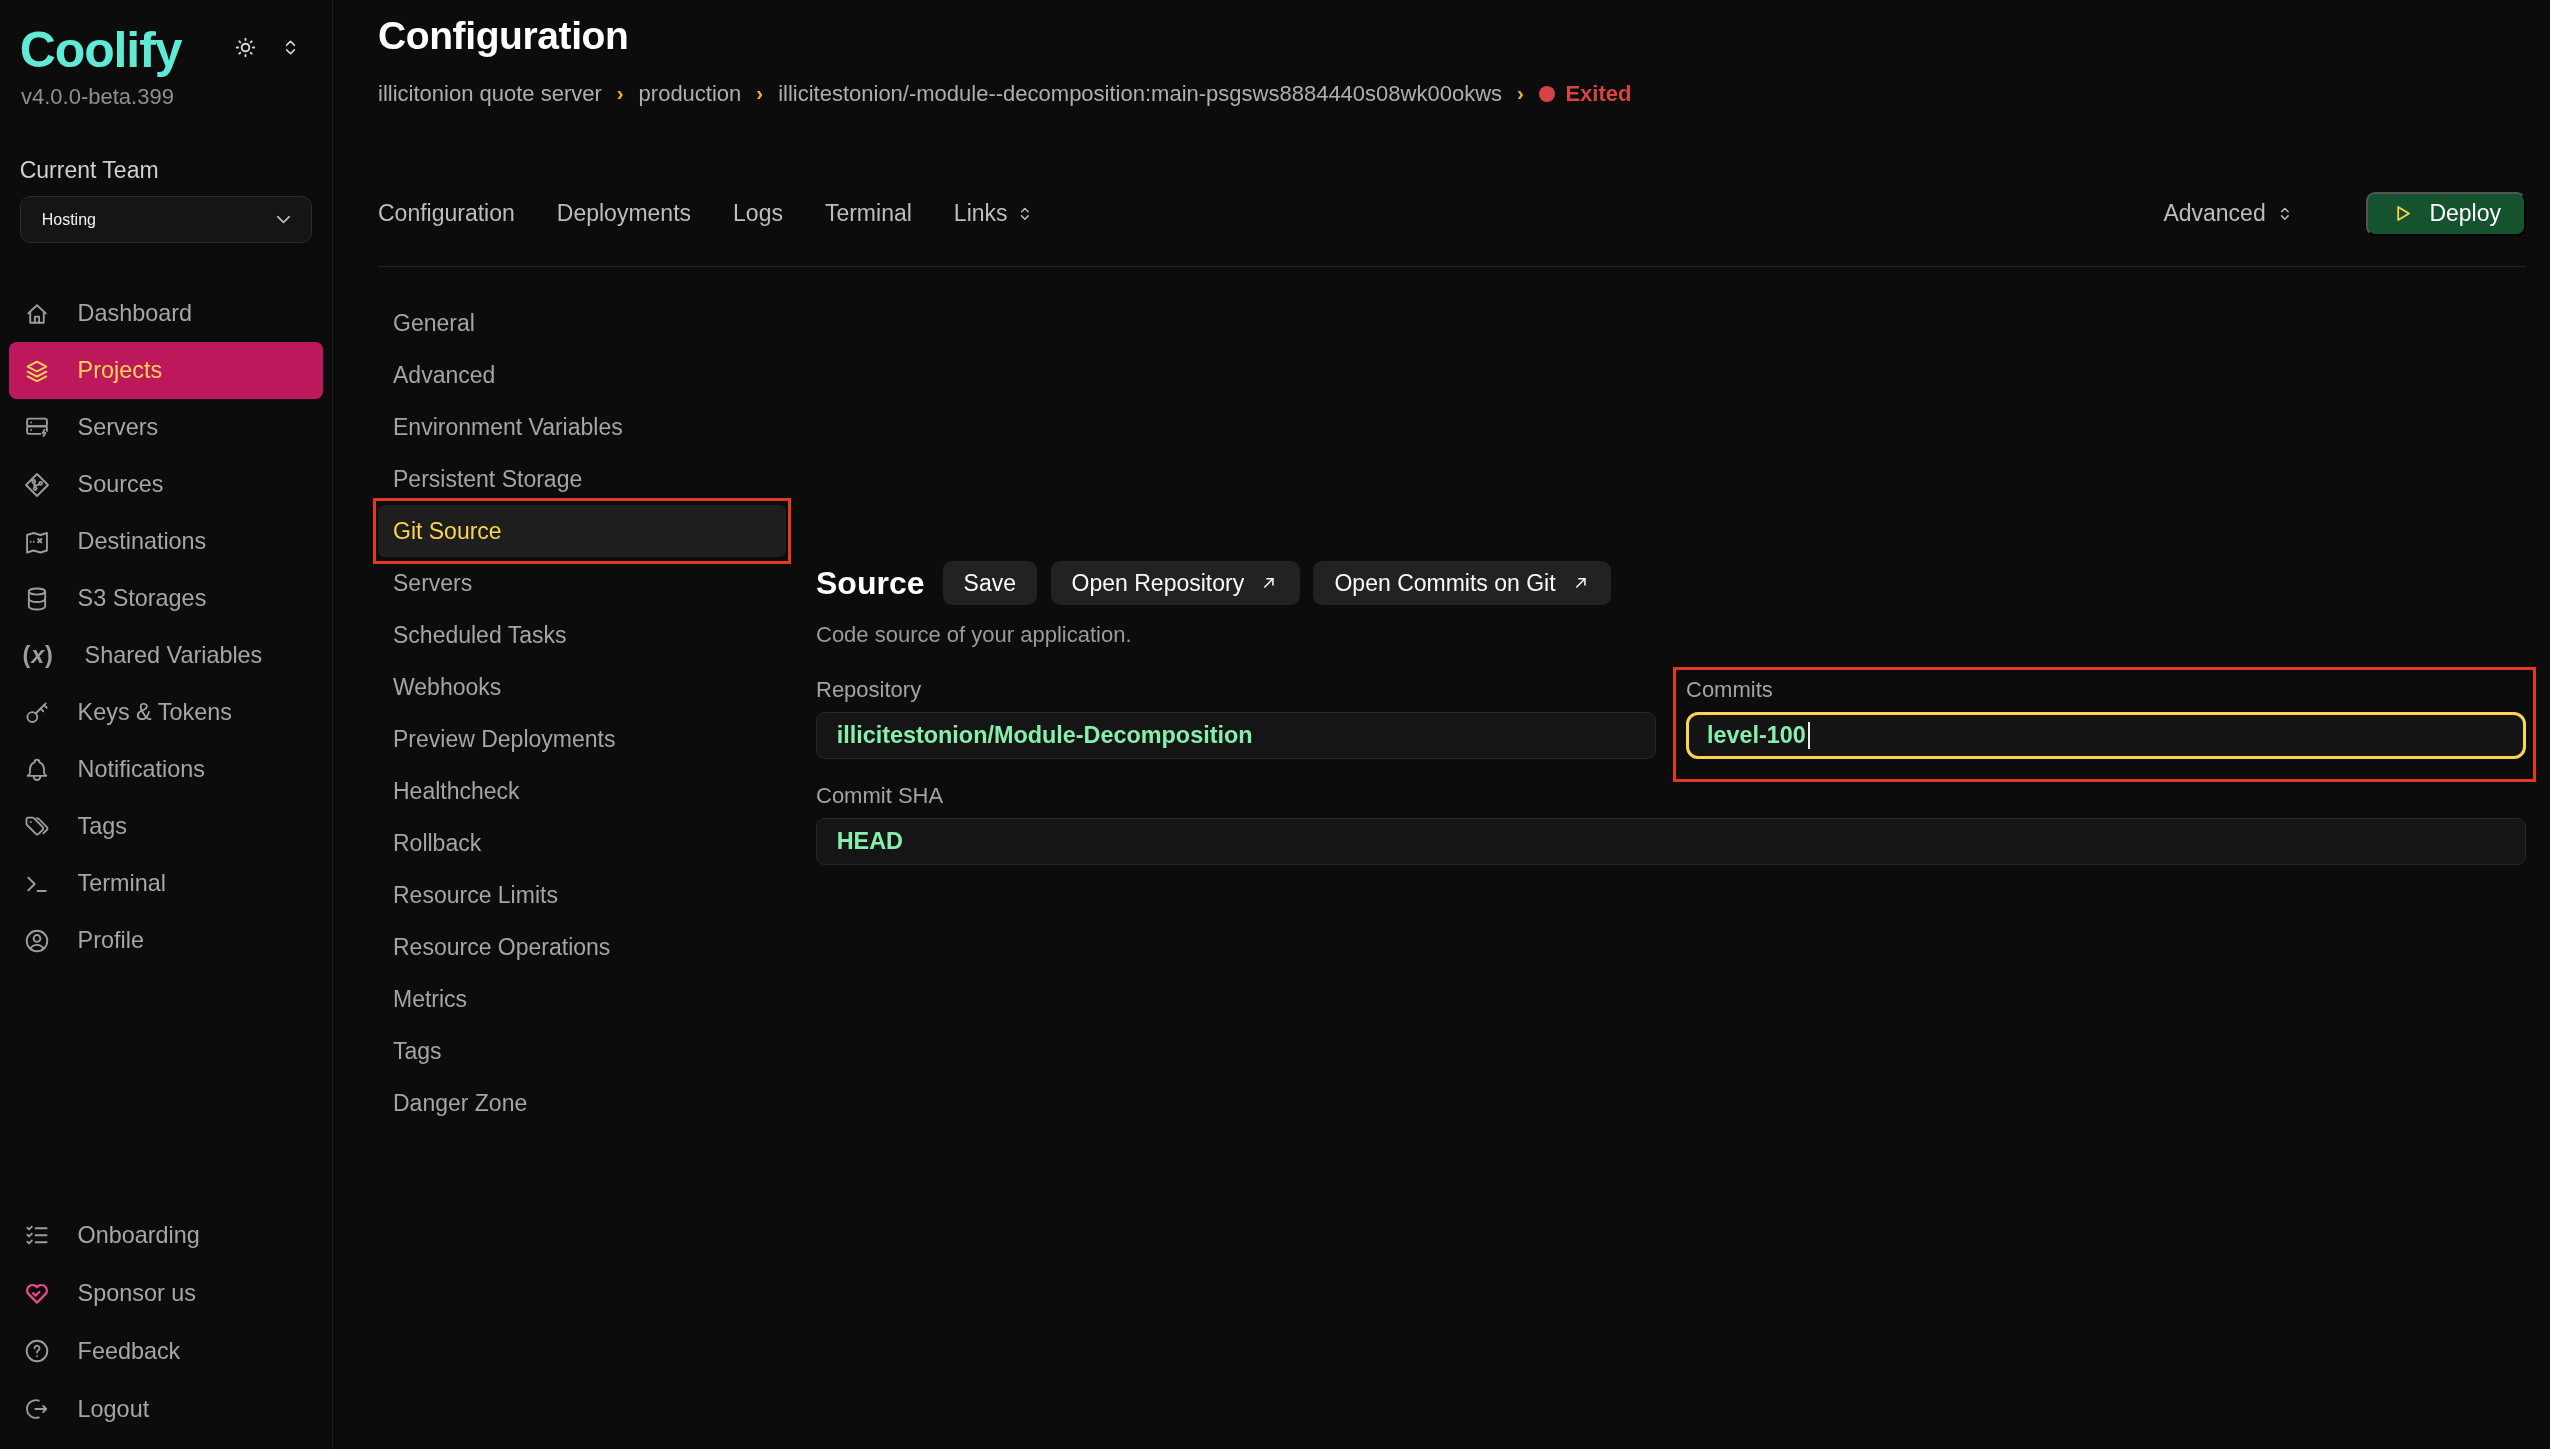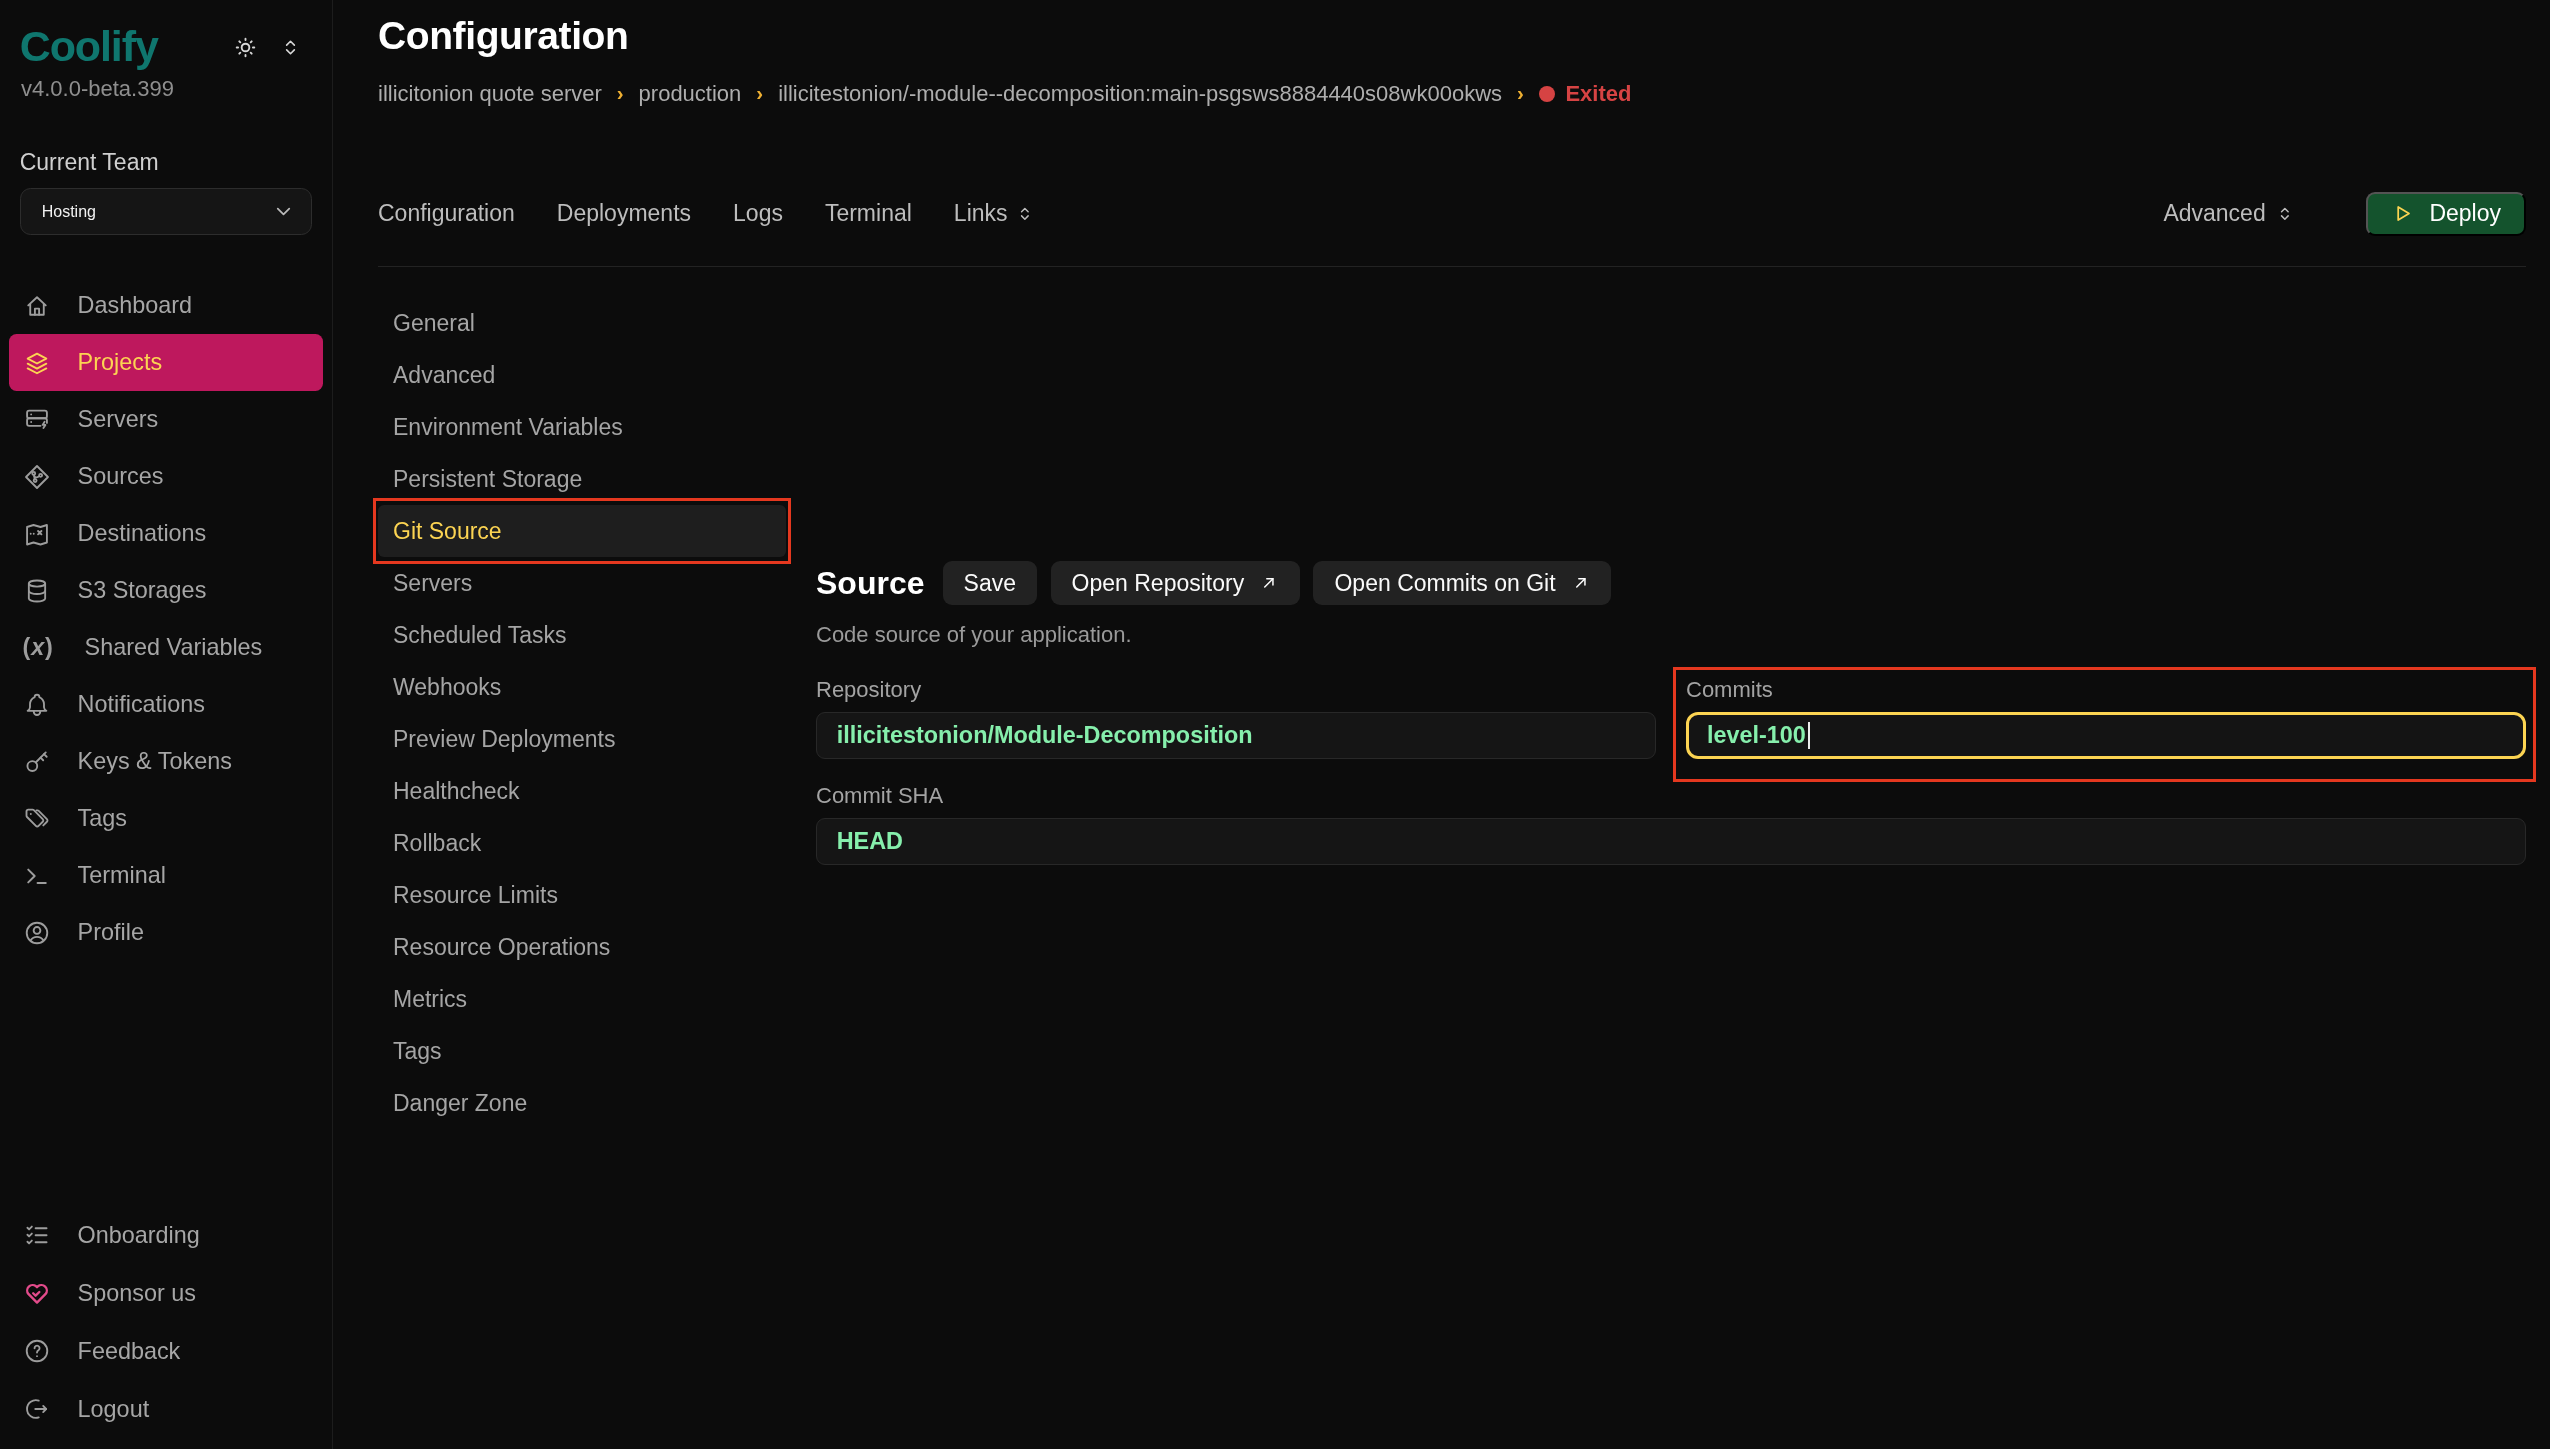--- a/index.html
+++ b/index.html
@@ -5,21 +5,21 @@
   * { margin:0; padding:0; box-sizing:border-box; }
   html,body { width:2550px; height:1449px; background:#0c0c0c; overflow:hidden;
               font-family:"Liberation Sans","DejaVu Sans",sans-serif; color:#ededed; }
   svg { display:block; }
 
   .app { display:flex; width:2550px; height:1449px; }
 
   
   .sidebar { width:333px; flex-shrink:0; position:relative; border-right:1.5px solid #1d1d1d; padding-top:23px; }
   .logo-row { display:flex; align-items:flex-start; justify-content:space-between; padding:0 30px 0 19.7px; }
-  .logo { font-size:43px; font-weight:700; letter-spacing:-1.1px; color:#0f766e; line-height:1.1; }
+  .logo { font-size:50px; font-weight:700; letter-spacing:-1.1px; color:#5eead4; line-height:1.1; }
   .logo-icons { display:flex; align-items:center; gap:19.7px; margin-top:10.6px; }
   .logo-icons svg { stroke:#d6d6d6; }
   .version { margin:6px 0 0 21px; font-size:22px; color:#8f8f8f; }
   .team-label { margin:47px 0 0 19.7px; font-size:23px; color:#cfcfcf; }
   .team-select { margin:12px 19.7px 0 19.7px; height:47px; background:#151515; border:1.5px solid #2d2d2d;
                  border-radius:10.6px; display:flex; align-items:center; justify-content:space-between;
                  padding:0 16.6px 0 21px; font-size:16px; color:#f2f2f2; cursor:pointer; }
   .team-select svg { stroke:#b9b9b9; }
 
   .nav { margin-top:42px; }
@@ -174,32 +174,32 @@
             <path d="M5 12v6.4C5 19.8 8.1 21 12 21s7-1.2 7-2.6V12"></path>
           </svg>
         <span>S3 Storages</span>
       </div>
       <div class="nav-item">
         <span class="icon-vars">(<i>x</i>)</span>
         <span>Shared Variables</span>
       </div>
       <div class="nav-item">
         <svg viewBox="0 0 24 24" fill="none" stroke-width="1.6" stroke-linecap="round" stroke-linejoin="round">
-            <path d="M10 5.2a2 2 0 114 0 7 7 0 014 6.1v2.6a4 4 0 002 3.1H4a4 4 0 002-3.1v-2.6a7 7 0 014-6.1"></path>
-            <path d="M9.2 17v.8a2.8 2.8 0 005.6 0V17"></path>
-          </svg>
-        <span>Notifications</span>
-      </div>
-      <div class="nav-item">
-        <svg viewBox="0 0 24 24" fill="none" stroke-width="1.6" stroke-linecap="round" stroke-linejoin="round">
             <circle cx="8" cy="15.5" r="4.2"></circle>
             <path d="M10.9 12.4L19.5 3.8"></path>
             <path d="M18 5.2l2.3 2.3M15 8.2l2.3 2.3"></path>
           </svg>
         <span>Keys &amp; Tokens</span>
+      </div>
+      <div class="nav-item">
+        <svg viewBox="0 0 24 24" fill="none" stroke-width="1.6" stroke-linecap="round" stroke-linejoin="round">
+            <path d="M10 5.2a2 2 0 114 0 7 7 0 014 6.1v2.6a4 4 0 002 3.1H4a4 4 0 002-3.1v-2.6a7 7 0 014-6.1"></path>
+            <path d="M9.2 17v.8a2.8 2.8 0 005.6 0V17"></path>
+          </svg>
+        <span>Notifications</span>
       </div>
       <div class="nav-item">
         <svg viewBox="0 0 24 24" fill="none" stroke-width="1.6" stroke-linecap="round" stroke-linejoin="round">
             <path d="M3 9.2V5.5A1.5 1.5 0 014.5 4h3.7c.4 0 .8.16 1.1.45l7.6 7.6a1.6 1.6 0 010 2.3l-3.55 3.55a1.6 1.6 0 01-2.3 0l-7.6-7.6A1.55 1.55 0 013 9.2z"></path>
             <path d="M11.5 4.6h.9c.4 0 .8.16 1.1.45l7 7a1.6 1.6 0 010 2.3L17.4 17.5"></path>
             <path d="M6.7 7.7h.01"></path>
           </svg>
         <span>Tags</span>
       </div>
       <div class="nav-item">

